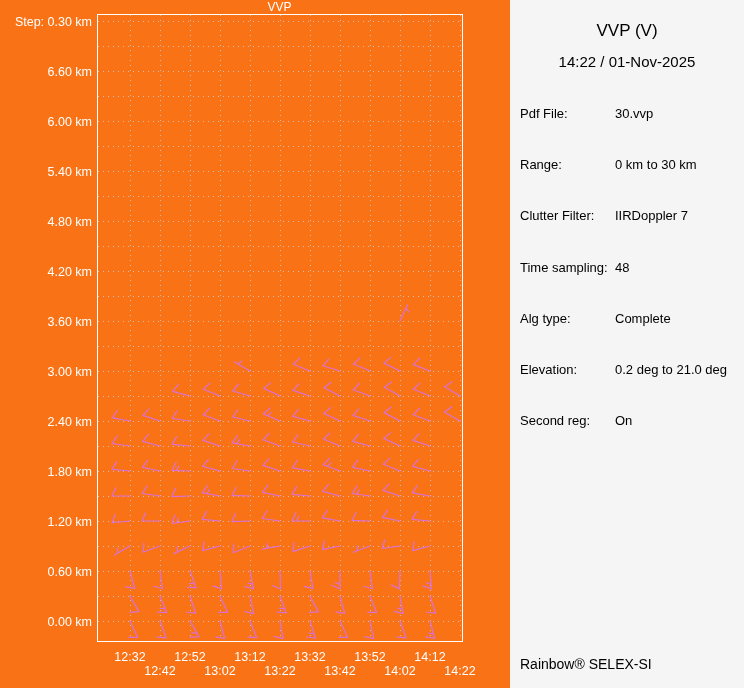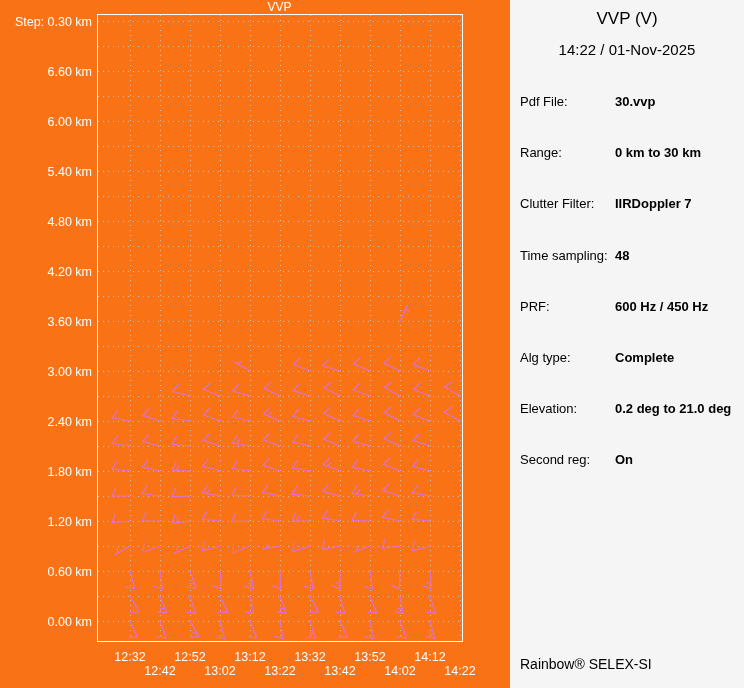--- a/index.html
+++ b/index.html
@@ -1,27 +1,27 @@
 <!DOCTYPE html>
 <html><head>
 <meta charset="utf-8">
 <style>
   html,body{margin:0;padding:0;background:#000;}
   .screen{position:relative;width:744px;height:688px;background:#f97316;overflow:hidden;
           font-family:"Liberation Sans",sans-serif;}
   #plot-svg{position:absolute;left:0;top:0;}
   #plot-svg text{font-family:"Liberation Sans",sans-serif;}
   .panel{position:absolute;left:510px;top:0;width:234px;height:688px;background:#f5f5f5;color:#000;}
-  .panel-title{text-align:center;font-size:17px;padding-top:9px;}
+  .panel-title{text-align:center;font-size:17px;padding-top:21px;}
   .panel-datetime{text-align:center;font-size:15px;margin-top:12px;}
   .panel-site{text-align:center;font-size:15px;margin-top:4px;}
   .info{margin:10px 0 0 10px;font-size:13px;}
   .info-row{display:flex;line-height:15.2px;margin-top:36px;}
   .info-label{width:95px;flex-shrink:0;}
-  .info-value{white-space:nowrap;font-weight:bold;}
+  .info-value{white-space:nowrap;}
   .footer{position:absolute;left:10px;top:656px;font-size:14px;text-align:right;}
 </style>
 </head>
 <body>
 
 <div class="screen">
 
   <svg id="plot-svg" width="510" height="688">
       <rect x="97.5" y="14.5" width="365" height="627" fill="none" stroke="#ffffff" stroke-width="1"></rect>
       <g stroke="#c9c9c9" stroke-width="1" stroke-dasharray="1,4" opacity="0.85">
@@ -229,24 +229,20 @@
       </div>
       <div class="info-row">
         <span class="info-label">Clutter Filter:</span>
         <span class="info-value">IIRDoppler 7</span>
       </div>
       <div class="info-row">
         <span class="info-label">Time sampling:</span>
         <span class="info-value">48</span>
       </div>
       <div class="info-row">
-        <span class="info-label">PRF:</span>
-        <span class="info-value">600 Hz / 450 Hz</span>
-      </div>
-      <div class="info-row">
         <span class="info-label">Alg type:</span>
         <span class="info-value">Complete</span>
       </div>
       <div class="info-row">
         <span class="info-label">Elevation:</span>
         <span class="info-value">0.2 deg to 21.0 deg</span>
       </div>
       <div class="info-row">
         <span class="info-label">Second reg:</span>
         <span class="info-value">On</span>

